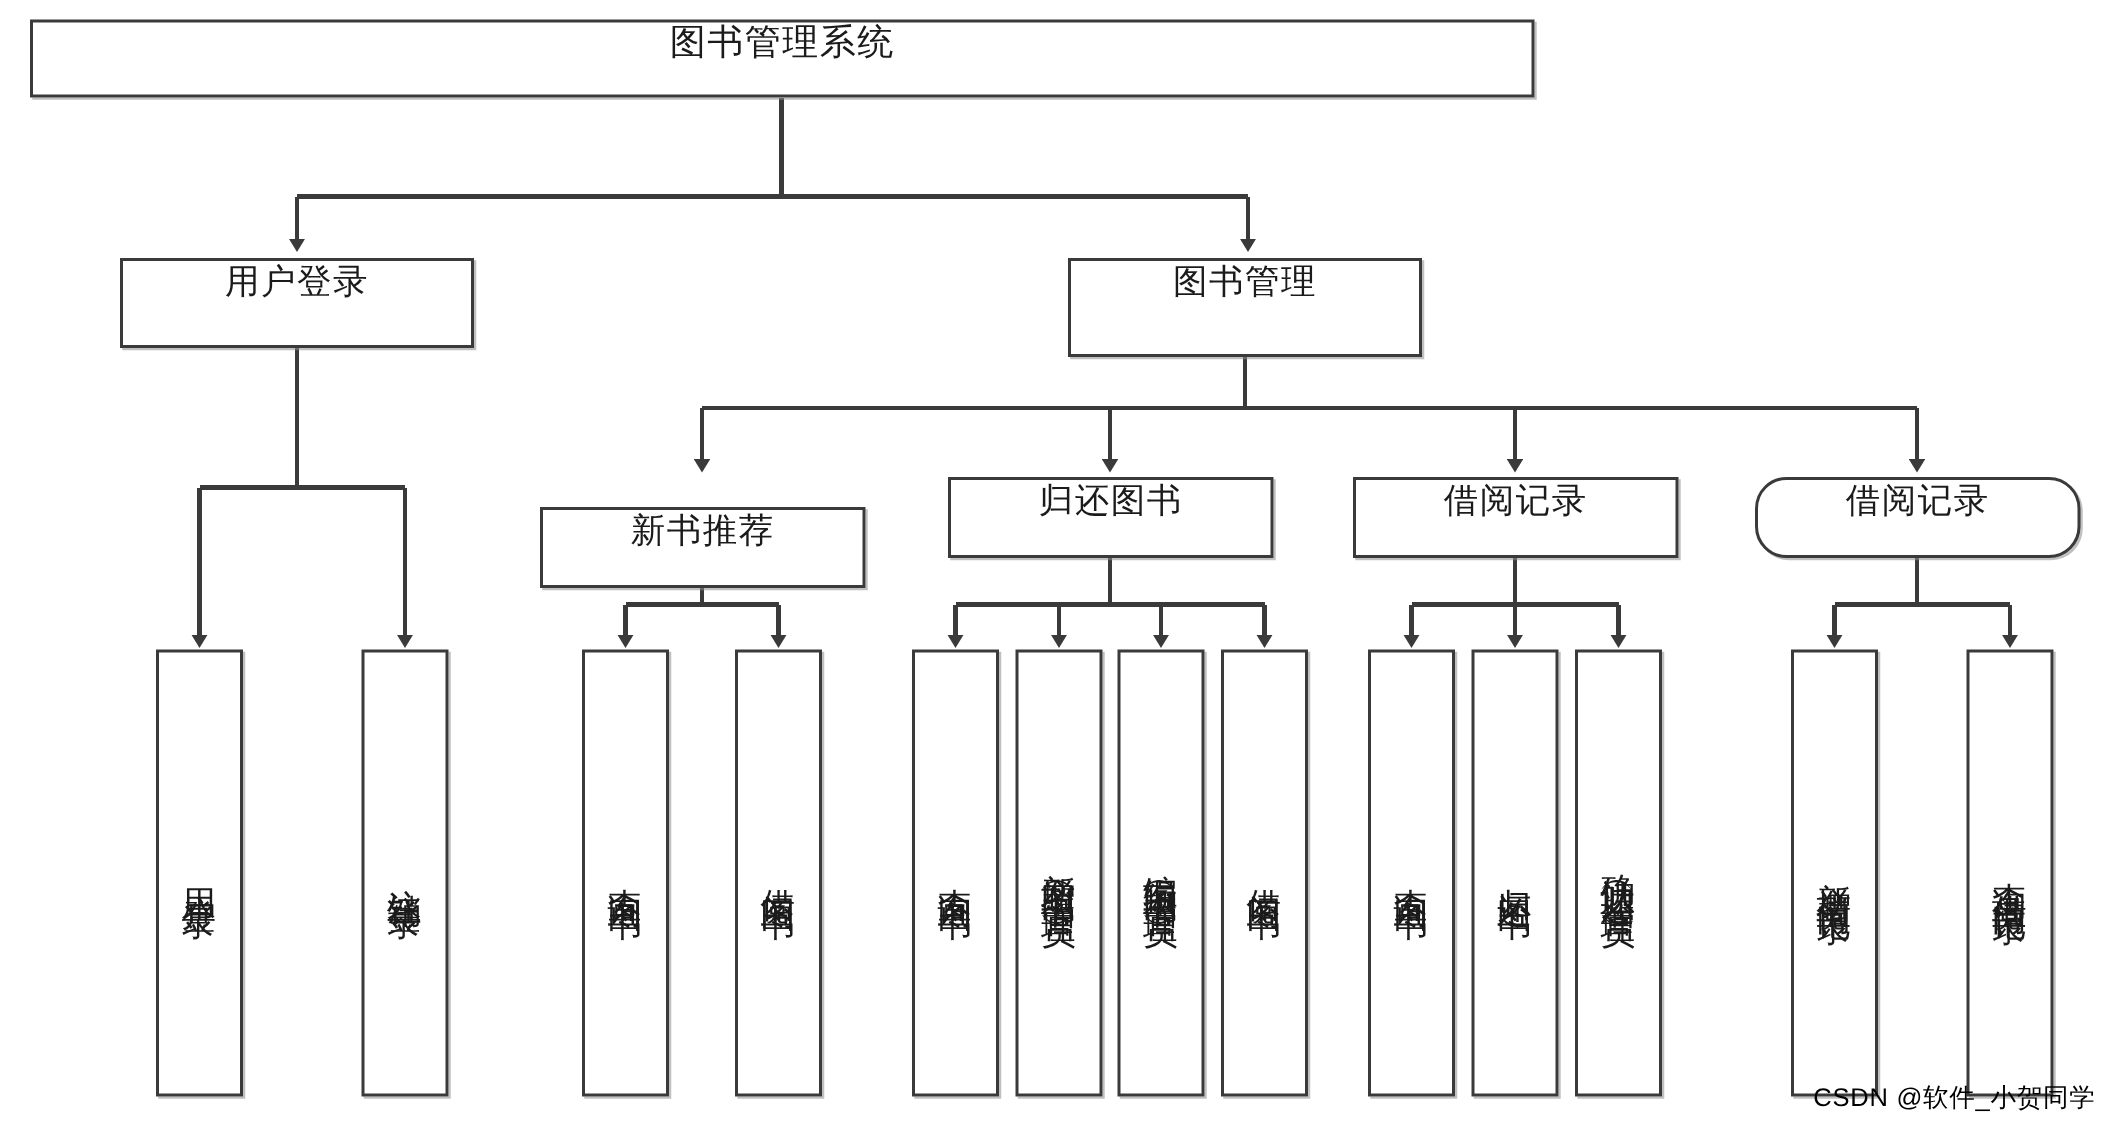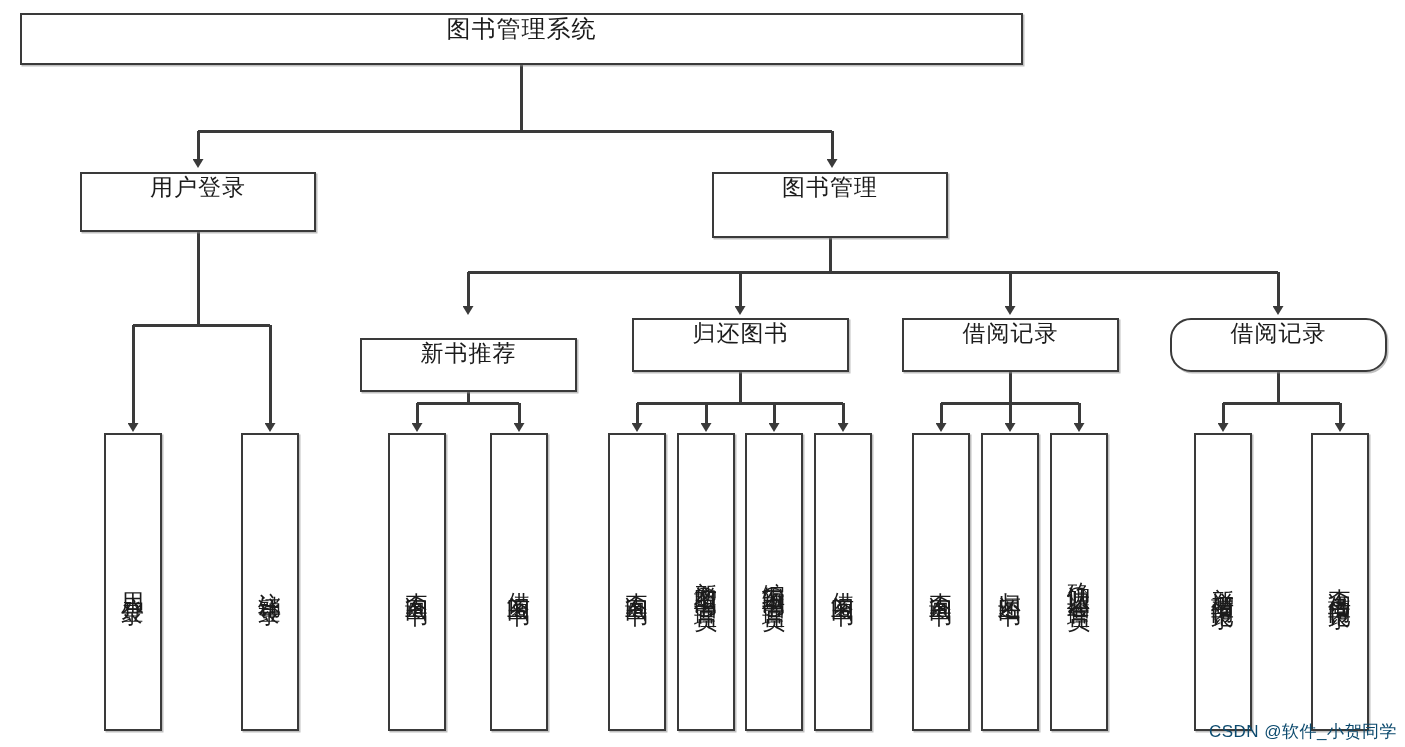--- a/index.html
+++ b/index.html
@@ -59,21 +59,21 @@
   .node.vert .vlabel {
     writing-mode: vertical-rl;
     text-orientation: upright;
     display: block;
   }
   #watermark {
     position: absolute;
     right: 8px;
     bottom: 4px;
     font-size: 17px;
-    color: #0c4a6e;
+    color: #000000;
     letter-spacing: 0.5px;
     white-space: nowrap;
   }
 </style>
 </head>
 <body>
 
 <div id="diagram-root">
 
   <svg id="edge-layer" viewBox="0 0 1405 747" width="1405" height="747">

